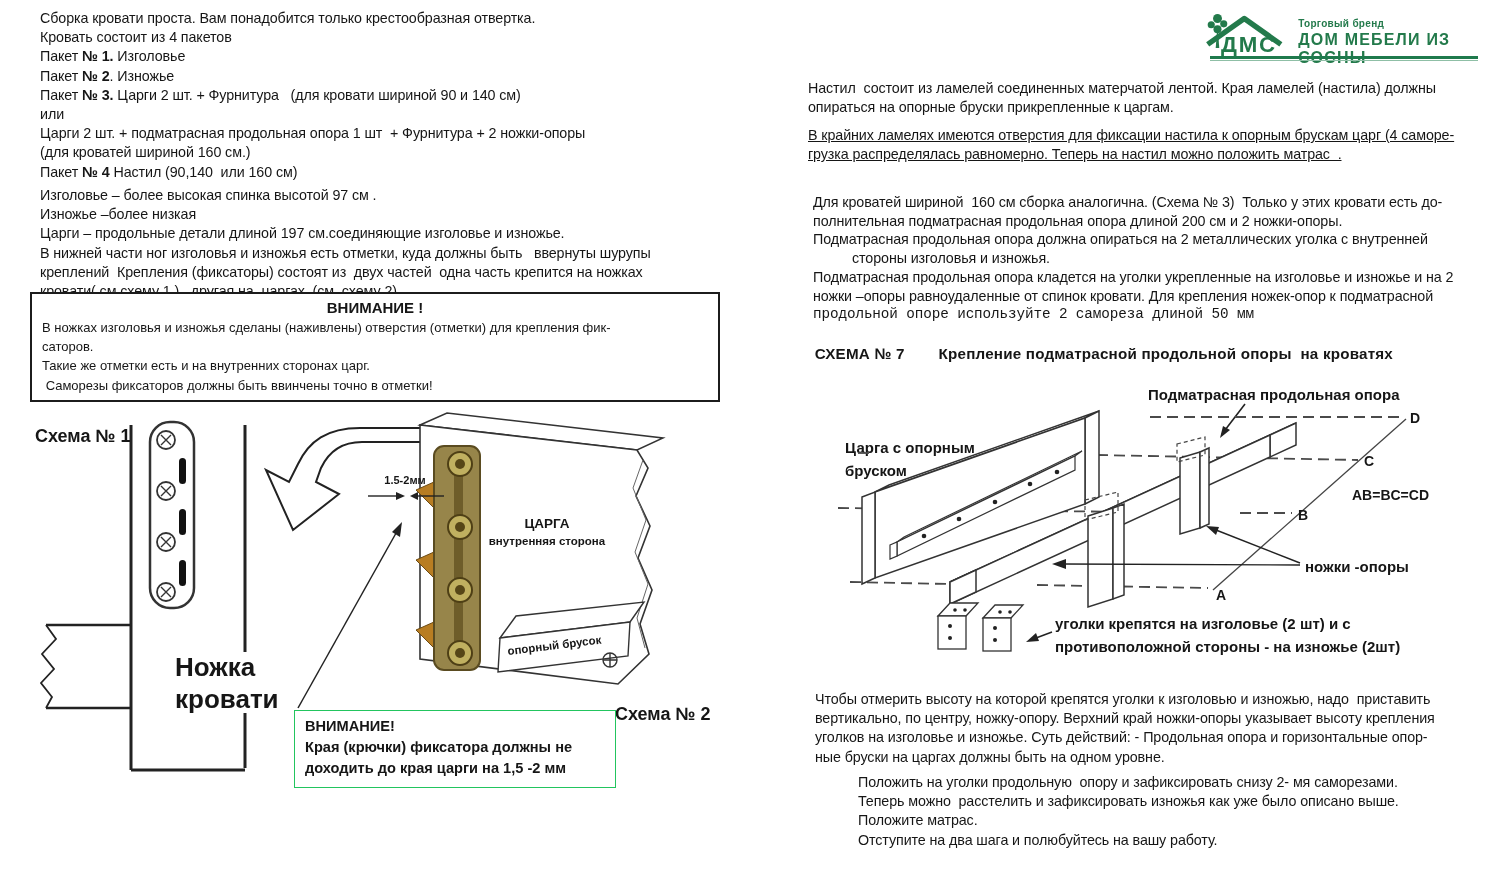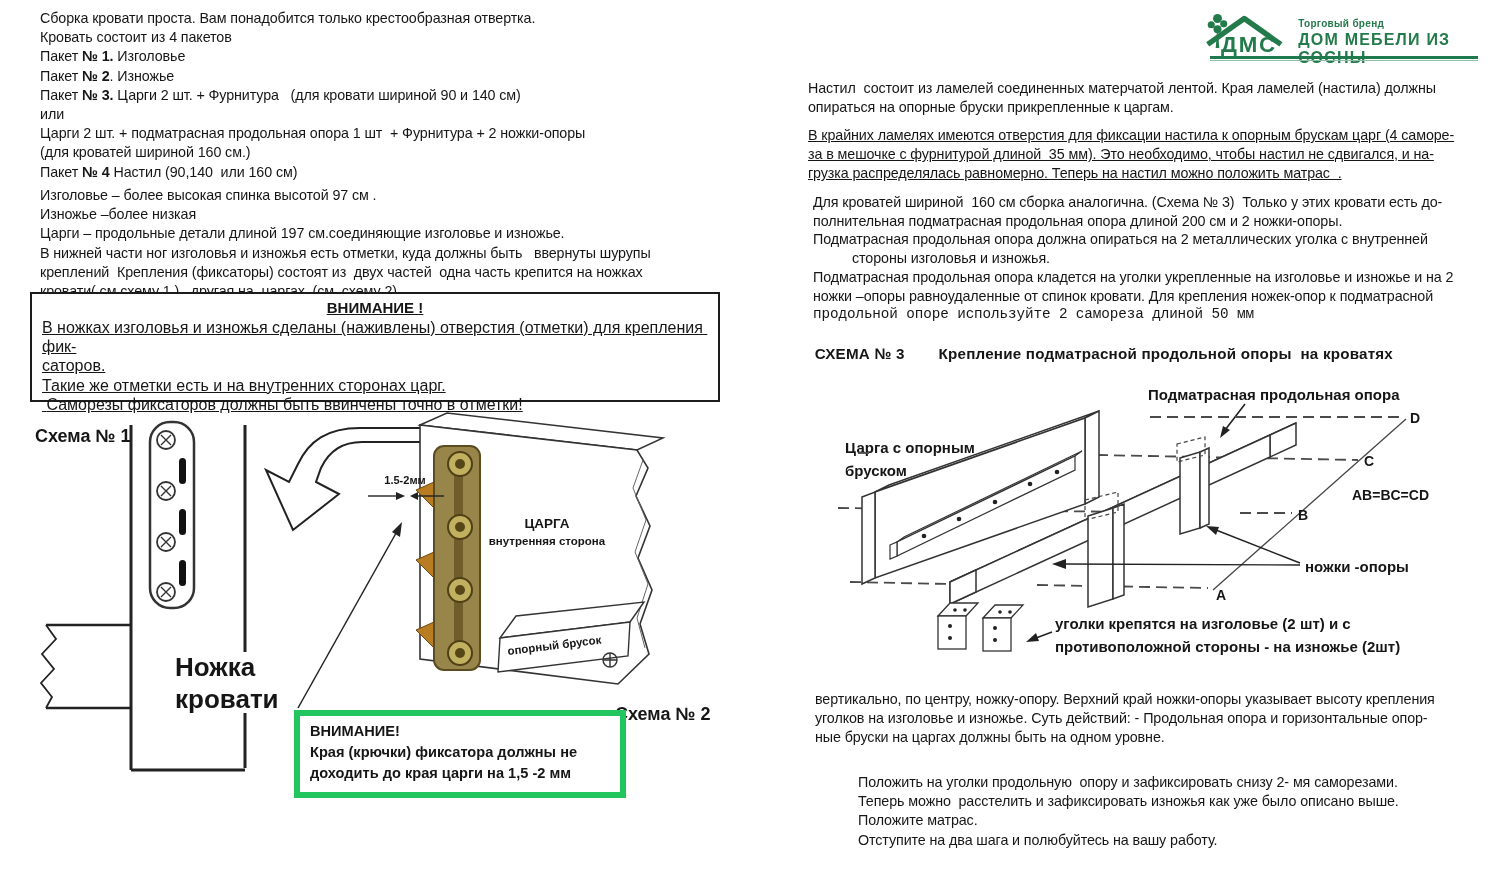--- a/index.html
+++ b/index.html
@@ -1,24 +1,24 @@
 <!DOCTYPE html>
 <html><head>
 <meta charset="utf-8">
 <style>
   html,body{margin:0;padding:0;background:#fff;}
   #page{position:relative;width:1500px;height:888px;background:#ffffff;overflow:hidden;
         font-family:"Liberation Sans","DejaVu Sans",sans-serif;color:#161616;}
   .abs{position:absolute;}
   .ln{white-space:pre-wrap;font-size:14.3px;line-height:19.2px;letter-spacing:-0.1px;}
   .ln b{font-weight:bold;}
-  .warnbox{border:2px solid #1c1c1c;background:#fff;text-decoration:underline;}
+  .warnbox{border:2px solid #1c1c1c;background:#fff;}
   .warn-title{font-weight:bold;text-align:center;font-size:15px;line-height:20px;margin-top:4px;}
-  .warn-line{white-space:pre-wrap;font-size:16px;line-height:19.2px;padding-left:10px;padding-right:7px;}
-  .warn2{border:6px solid #22c55e;background:#fff;z-index:5;}
+  .warn-line{white-space:pre-wrap;font-size:13px;line-height:19.2px;padding-left:10px;padding-right:7px;}
+  .warn2{border:1px solid #22c55e;background:#fff;z-index:5;}
   .warn2 div{font-weight:bold;font-size:14.6px;line-height:21px;padding-left:10px;white-space:pre-wrap;}
   .heading3{font-weight:bold;font-size:15.2px;letter-spacing:0.2px;white-space:pre-wrap;}
   .heading3 .h3-title{margin-left:34px;}
   .logo-wrap{display:flex;align-items:flex-start;}
   .logo-text{margin-left:4px;}
   .logo-tagline{color:#237a4b;font-size:10px;font-weight:bold;margin-top:14px;letter-spacing:0.3px;}
   .logo-brand{color:#237a4b;font-size:16px;font-weight:bold;letter-spacing:1.2px;margin-top:2px;}
   .logo-rule1{background:#1f7a4d;height:3px;}
   .logo-rule2{background:#8fbfa6;height:1px;}
   svg text{font-family:"Liberation Sans","DejaVu Sans",sans-serif;}
@@ -170,36 +170,35 @@
   <div class="abs logo-rule1" style="left:1210px;top:56px;width:268px;"></div>
   <div class="abs logo-rule2" style="left:1210px;top:60px;width:268px;"></div>
 
   <div class="abs" style="left:808px;top:79px;width:680px;">
     <div class="ln">Настил  состоит из ламелей соединенных матерчатой лентой. Края ламелей (настила) должны</div>
     <div class="ln">опираться на опорные бруски прикрепленные к царгам.</div>
   </div>
 
   <div class="abs" style="left:808px;top:126px;width:680px;text-decoration:underline;">
     <div class="ln">В крайних ламелях имеются отверстия для фиксации настила к опорным брускам царг (4 саморе-</div>
-    <div class="ln">за в мешочке с фурнитурой длиной  35 мм). Это необходимо, чтобы настил не сдвигался, и на-</div>
     <div class="ln">грузка распределялась равномерно. Теперь на настил можно положить матрас  .</div>
   </div>
 
   <div class="abs" style="left:813px;top:193px;width:680px;">
     <div class="ln" style="line-height:18.7px;">Для кроватей шириной  160 см сборка аналогична. (Схема № 3)  Только у этих кровати есть до-</div>
     <div class="ln" style="line-height:18.7px;">полнительная подматрасная продольная опора длиной 200 см и 2 ножки-опоры.</div>
     <div class="ln" style="line-height:18.7px;">Подматрасная продольная опора должна опираться на 2 металлических уголка с внутренней</div>
     <div class="ln" style="line-height:18.7px;margin-left:39px;">стороны изголовья и изножья.</div>
     <div class="ln" style="line-height:18.7px;">Подматрасная продольная опора кладется на уголки укрепленные на изголовье и изножье и на 2</div>
     <div class="ln" style="line-height:18.7px;">ножки –опоры равноудаленные от спинок кровати. Для крепления ножек-опор к подматрасной</div>
     <div class="ln" style="line-height:18.7px;font-family:Liberation Mono, monospace;">продольной опоре используйте 2 самореза длиной 50 мм</div>
   </div>
 
   <div class="abs heading3" style="left:797px;top:328px;">
-    <span>СХЕМА № 3</span><span class="h3-title">Крепление подматрасной продольной опоры  на кроватях</span>
+    <span>СХЕМА № 7</span><span class="h3-title">Крепление подматрасной продольной опоры  на кроватях</span>
   </div>
 
   <svg class="abs" style="left:830px;top:360px;" width="650" height="320" viewBox="0 0 650 320">
 
     <text x="318" y="40" font-size="15" font-weight="bold" fill="#161616">Подматрасная продольная опора</text>
     <line x1="415" y1="44" x2="392" y2="74" stroke="#222" stroke-width="1.6"></line>
     <polygon points="390,78 400,70 393,66" fill="#222"></polygon>
 
     <text x="15" y="93" font-size="15" font-weight="bold" fill="#161616">Царга с опорным</text>
     <text x="15" y="116" font-size="15" font-weight="bold" fill="#161616">бруском</text>
@@ -284,20 +283,21 @@
     </g>
     <g stroke="#222" stroke-width="1.6">
       <line x1="222" y1="272" x2="206" y2="278"></line>
         <polygon points="196,282 209,281 206,273" fill="#222" stroke="none"></polygon>
     </g>
     <text x="225" y="269" font-size="15" font-weight="bold" fill="#161616">уголки крепятся на изголовье (2 шт) и с</text>
     <text x="225" y="292" font-size="15" font-weight="bold" fill="#161616">противоположной стороны - на изножье (2шт)</text>
   </svg>
 
   <div class="abs" style="left:815px;top:690px;width:680px;">
+    <div class="ln">Чтобы отмерить высоту на которой крепятся уголки к изголовью и изножью, надо  приставить</div>
     <div class="ln">вертикально, по центру, ножку-опору. Верхний край ножки-опоры указывает высоту крепления</div>
     <div class="ln">уголков на изголовье и изножье. Суть действий: - Продольная опора и горизонтальные опор-</div>
     <div class="ln">ные бруски на царгах должны быть на одном уровне.</div>
   </div>
 
   <div class="abs" style="left:858px;top:773px;width:680px;">
     <div class="ln">Положить на уголки продольную  опору и зафиксировать снизу 2- мя саморезами.</div>
     <div class="ln">Теперь можно  расстелить и зафиксировать изножья как уже было описано выше.</div>
     <div class="ln">Положите матрас.</div>
     <div class="ln">Отступите на два шага и полюбуйтесь на вашу работу.</div>

